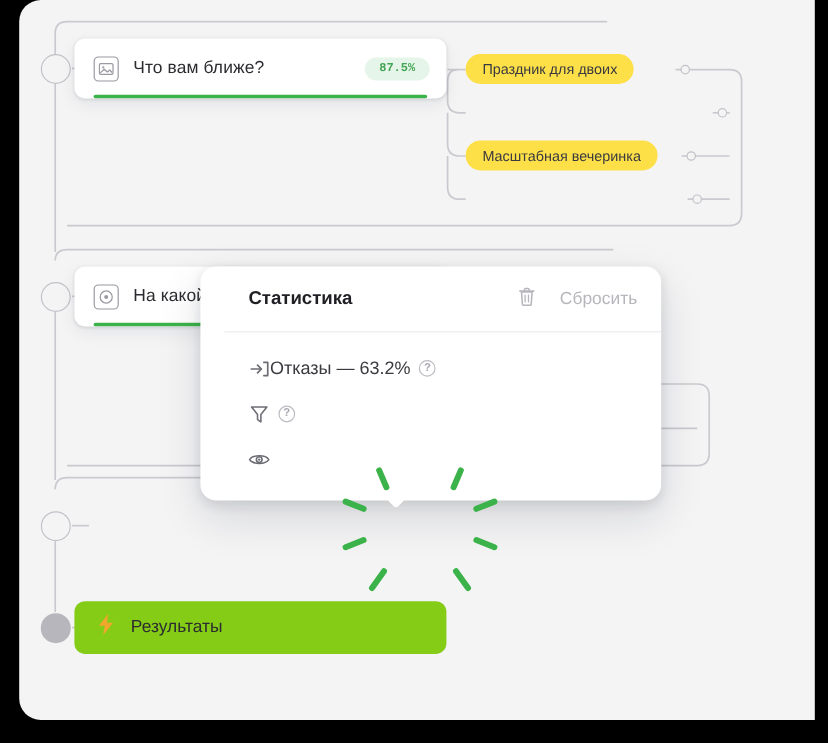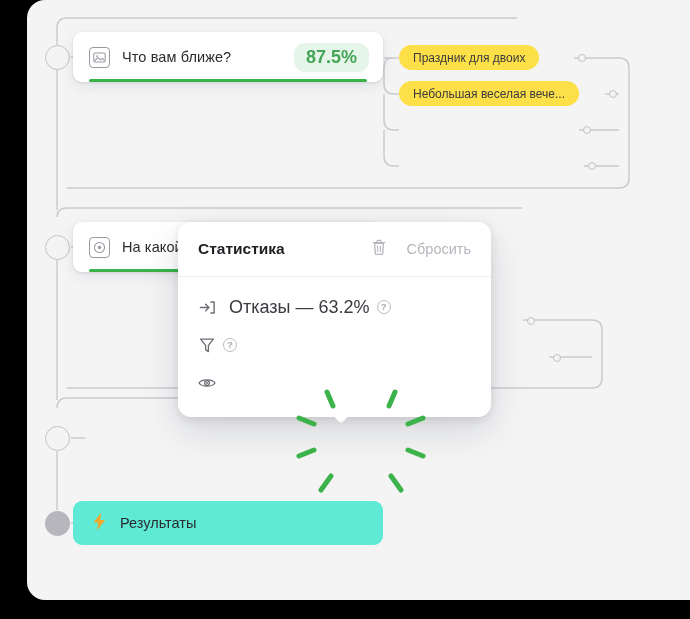--- a/index.html
+++ b/index.html
@@ -19,21 +19,21 @@
     position: absolute;
     left: 0; top: 0;
     width: 690px;
     height: 619px;
     background: #000000;
   }
 
   
   #canvas {
     position: absolute;
-    left: 27px;
+    left: 16px;
     top: 0px;
     width: 663px;
     height: 600px;
     background: #f4f4f5;
     border-top-left-radius: 18px;
     border-bottom-left-radius: 18px;
     overflow: hidden;
   }
 
   .svg-layer {
@@ -86,23 +86,24 @@
     margin-left: 12px;
     font-size: 14.5px;
     color: #2b2b30;
     letter-spacing: 0.1px;
     white-space: nowrap;
   }
   .badge {
     margin-left: auto;
     border-radius: 11px;
     padding: 4px 12px;
-    font-size: 18px;
+    font-size: 10px;
     font-weight: bold;
     white-space: nowrap;
+    font-family: Liberation Mono, monospace;
   }
   .badge.green { background: #e6f5e9; color: #45a557; }
   .badge.red { background: #fdeaea; color: #ec4a45; }
 
   
   .chip {
     position: absolute;
     background: #fde047;
     border-radius: 13px;
     height: 25px;
@@ -121,21 +122,21 @@
     height: 8px;
     border-radius: 50%;
     background: #f4f4f5;
     border: 1.3px solid #c2c2c8;
     box-sizing: border-box;
   }
 
   
   .results-bar {
     position: absolute;
-    background: #5eead4;
+    background: #84cc16;
     border-radius: 9px;
     display: flex;
     align-items: center;
     padding: 0 18px;
     box-sizing: border-box;
   }
   .results-label {
     margin-left: 12px;
     font-size: 14.5px;
     color: #2b2b30;
@@ -157,25 +158,26 @@
     height: 25px;
     border-radius: 50%;
     background: #b6b6bc;
   }
 
   
   #stats-popup {
     position: absolute;
     left: 151px;
     top: 222px;
-    width: 313px;
+    width: 364px;
     background: #ffffff;
     border-radius: 13px;
     box-shadow: 0 3px 10px rgba(16,24,40,0.11), 0 14px 36px rgba(16,24,40,0.13);
     z-index: 40;
+    padding-left: 20px;
   }
   #stats-popup .popup-head {
     display: flex;
     align-items: center;
     height: 55px;
     padding: 0 20px;
     border-bottom: 1px solid #ececef;
     box-sizing: border-box;
   }
   .popup-title {
@@ -205,22 +207,21 @@
   .stat-ico {
     width: 18px;
     height: 18px;
     flex: 0 0 auto;
     color: #6c6c74;
     display: flex;
     align-items: center;
     justify-content: center;
   }
   .stat-text {
-    margin-left: 13px;
-    font-size: 18px;
+    font-size: 15px;
     color: #3a3a40;
     white-space: nowrap;
   }
   .stat-text .hot { color: #ee4b45; font-weight: bold; }
   .help-ico {
     margin-left: 7px;
     width: 14px;
     height: 14px;
     border-radius: 50%;
     border: 1.2px solid #bcbcc3;
@@ -319,23 +320,23 @@
         </span>
         <span class="card-title">Что вам ближе?</span>
         <span class="badge green">87.5%</span>
       </div>
       <div class="underline" style="width:278px; background:#3cb34a;"></div>
     </div>
 
     <div class="chip" style="left:372px; top:45px;">Праздник для двоих</div>
     <div class="chip-port" style="left:551px; top:54px;"></div>
 
-    <div class="chip" style="left:372px; top:81px;">Небольшая веселая вече...</div>
     <div class="chip-port" style="left:582px; top:90px;"></div>
 
+    <div class="chip" style="left:372px; top:117px;">Масштабная вечеринка</div>
     <div class="chip-port" style="left:556px; top:126px;"></div>
 
     <div class="chip-port" style="left:561px; top:162px;"></div>
 
     <div class="qcard" style="left:46px; top:222px; width:310px; height:50px;">
       <div class="qcard-inner">
         <span class="card-icon">
           <svg width="13" height="13" viewBox="0 0 16 16" fill="none" xmlns="http://www.w3.org/2000/svg">
             <circle cx="8" cy="8" r="6.2" stroke="currentColor" stroke-width="1.3"></circle>
             <circle cx="8" cy="8" r="2.1" fill="currentColor"></circle>

